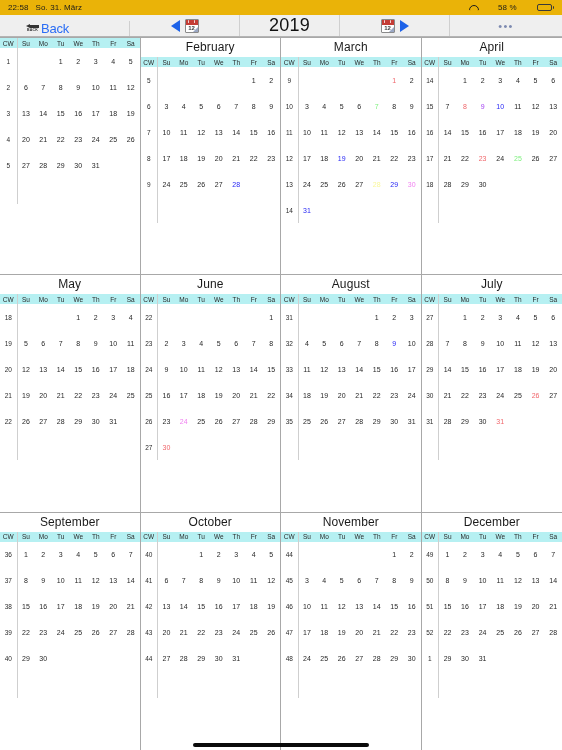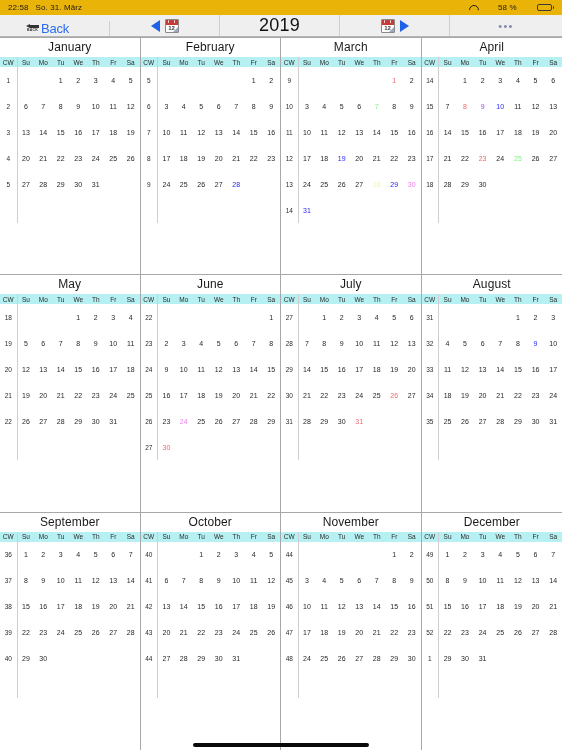--- a/index.html
+++ b/index.html
@@ -52,21 +52,21 @@
     background: #efefef;
     border-bottom: 1px solid #b4b4b4;
     display: flex;
     align-items: stretch;
   }
   .tb-cell {
     display: flex; align-items: center; justify-content: center;
     border-right: 1px solid #cfcfcf;
     position: relative;
   }
-  .tb-back   { width: 110px; justify-content: flex-start; padding-left: 26px; gap: 2px; margin-top: 6px;}
+  .tb-back   { width: 130px; justify-content: flex-start; padding-left: 26px; gap: 2px; margin-top: 6px;}
   .tb-prev   { width: 110px; gap: 5px; }
   .tb-year   { flex: 1; }
   .tb-next   { width: 110px; gap: 5px; }
   .tb-more   { width: 112px; border-right: none; }
 
   .back-glyph {
     display: inline-flex; flex-direction: column;
     align-items: center; justify-content: center;
     color: #3a3a3a; line-height: 1;
   }
@@ -240,21 +240,20 @@
     <span class="tri-right"></span>
   </div>
 
   <div class="tb-cell tb-more">
     <span class="more-dots">•••</span>
   </div>
 </div>
 
 <div class="grid" id="month-grid">
     <div class="month">
-      <div class="m-title">January</div>
       <table class="m-table">
         <colgroup>
           <col class="cw-col">
           <col>
           <col>
           <col>
           <col>
           <col>
           <col>
           <col>
@@ -774,21 +773,21 @@
             <td></td>
             <td></td>
             <td></td>
             <td></td>
             <td></td>
           </tr>
         </tbody>
       </table>
     </div>
     <div class="month">
-      <div class="m-title">July</div>
+      <div class="m-title">August</div>
       <table class="m-table">
         <colgroup>
           <col class="cw-col">
           <col>
           <col>
           <col>
           <col>
           <col>
           <col>
           <col>
@@ -800,20 +799,109 @@
             <th>Mo</th>
             <th>Tu</th>
             <th>We</th>
             <th>Th</th>
             <th>Fr</th>
             <th>Sa</th>
           </tr>
         </thead>
         <tbody>
           <tr>
+            <td class="cw">31</td>
+            <td></td>
+            <td></td>
+            <td></td>
+            <td></td>
+            <td>1</td>
+            <td>2</td>
+            <td>3</td>
+          </tr>
+          <tr>
+            <td class="cw">32</td>
+            <td>4</td>
+            <td>5</td>
+            <td>6</td>
+            <td>7</td>
+            <td>8</td>
+            <td style="color: rgb(39, 39, 245);">9</td>
+            <td>10</td>
+          </tr>
+          <tr>
+            <td class="cw">33</td>
+            <td>11</td>
+            <td>12</td>
+            <td>13</td>
+            <td>14</td>
+            <td>15</td>
+            <td>16</td>
+            <td>17</td>
+          </tr>
+          <tr>
+            <td class="cw">34</td>
+            <td>18</td>
+            <td>19</td>
+            <td>20</td>
+            <td>21</td>
+            <td>22</td>
+            <td>23</td>
+            <td>24</td>
+          </tr>
+          <tr>
+            <td class="cw">35</td>
+            <td>25</td>
+            <td>26</td>
+            <td>27</td>
+            <td>28</td>
+            <td>29</td>
+            <td>30</td>
+            <td>31</td>
+          </tr>
+          <tr>
+            <td class="cw"></td>
+            <td></td>
+            <td></td>
+            <td></td>
+            <td></td>
+            <td></td>
+            <td></td>
+            <td></td>
+          </tr>
+        </tbody>
+      </table>
+    </div>
+    <div class="month">
+      <div class="m-title">July</div>
+      <table class="m-table">
+        <colgroup>
+          <col class="cw-col">
+          <col>
+          <col>
+          <col>
+          <col>
+          <col>
+          <col>
+          <col>
+        </colgroup>
+        <thead>
+          <tr>
+            <th class="cw-h">CW</th>
+            <th>Su</th>
+            <th>Mo</th>
+            <th>Tu</th>
+            <th>We</th>
+            <th>Th</th>
+            <th>Fr</th>
+            <th>Sa</th>
+          </tr>
+        </thead>
+        <tbody>
+          <tr>
             <td class="cw">27</td>
             <td></td>
             <td>1</td>
             <td>2</td>
             <td>3</td>
             <td>4</td>
             <td>5</td>
             <td>6</td>
           </tr>
           <tr>
@@ -863,21 +951,21 @@
             <td></td>
             <td></td>
             <td></td>
             <td></td>
             <td></td>
           </tr>
         </tbody>
       </table>
     </div>
     <div class="month">
-      <div class="m-title">August</div>
+      <div class="m-title">September</div>
       <table class="m-table">
         <colgroup>
           <col class="cw-col">
           <col>
           <col>
           <col>
           <col>
           <col>
           <col>
           <col>
@@ -889,84 +977,84 @@
             <th>Mo</th>
             <th>Tu</th>
             <th>We</th>
             <th>Th</th>
             <th>Fr</th>
             <th>Sa</th>
           </tr>
         </thead>
         <tbody>
           <tr>
-            <td class="cw">31</td>
-            <td></td>
-            <td></td>
-            <td></td>
-            <td></td>
+            <td class="cw">36</td>
             <td>1</td>
             <td>2</td>
             <td>3</td>
-          </tr>
-          <tr>
-            <td class="cw">32</td>
             <td>4</td>
             <td>5</td>
             <td>6</td>
             <td>7</td>
+          </tr>
+          <tr>
+            <td class="cw">37</td>
             <td>8</td>
-            <td style="color: rgb(39, 39, 245);">9</td>
+            <td>9</td>
             <td>10</td>
-          </tr>
-          <tr>
-            <td class="cw">33</td>
             <td>11</td>
             <td>12</td>
             <td>13</td>
             <td>14</td>
+          </tr>
+          <tr>
+            <td class="cw">38</td>
             <td>15</td>
             <td>16</td>
             <td>17</td>
-          </tr>
-          <tr>
-            <td class="cw">34</td>
             <td>18</td>
             <td>19</td>
             <td>20</td>
             <td>21</td>
+          </tr>
+          <tr>
+            <td class="cw">39</td>
             <td>22</td>
             <td>23</td>
             <td>24</td>
-          </tr>
-          <tr>
-            <td class="cw">35</td>
             <td>25</td>
             <td>26</td>
             <td>27</td>
             <td>28</td>
+          </tr>
+          <tr>
+            <td class="cw">40</td>
             <td>29</td>
             <td>30</td>
-            <td>31</td>
+            <td></td>
+            <td></td>
+            <td></td>
+            <td></td>
+            <td></td>
           </tr>
           <tr>
             <td class="cw"></td>
             <td></td>
             <td></td>
             <td></td>
             <td></td>
             <td></td>
             <td></td>
             <td></td>
           </tr>
         </tbody>
       </table>
     </div>
     <div class="month">
-      <div class="m-title">September</div>
+      <div class="m-title">October</div>
       <table class="m-table">
         <colgroup>
           <col class="cw-col">
           <col>
           <col>
           <col>
           <col>
           <col>
           <col>
           <col>
@@ -978,84 +1066,84 @@
             <th>Mo</th>
             <th>Tu</th>
             <th>We</th>
             <th>Th</th>
             <th>Fr</th>
             <th>Sa</th>
           </tr>
         </thead>
         <tbody>
           <tr>
-            <td class="cw">36</td>
+            <td class="cw">40</td>
+            <td></td>
+            <td></td>
             <td>1</td>
             <td>2</td>
             <td>3</td>
             <td>4</td>
             <td>5</td>
+          </tr>
+          <tr>
+            <td class="cw">41</td>
             <td>6</td>
             <td>7</td>
-          </tr>
-          <tr>
-            <td class="cw">37</td>
             <td>8</td>
             <td>9</td>
             <td>10</td>
             <td>11</td>
             <td>12</td>
+          </tr>
+          <tr>
+            <td class="cw">42</td>
             <td>13</td>
             <td>14</td>
-          </tr>
-          <tr>
-            <td class="cw">38</td>
             <td>15</td>
             <td>16</td>
             <td>17</td>
             <td>18</td>
             <td>19</td>
+          </tr>
+          <tr>
+            <td class="cw">43</td>
             <td>20</td>
             <td>21</td>
-          </tr>
-          <tr>
-            <td class="cw">39</td>
             <td>22</td>
             <td>23</td>
             <td>24</td>
             <td>25</td>
             <td>26</td>
+          </tr>
+          <tr>
+            <td class="cw">44</td>
             <td>27</td>
             <td>28</td>
-          </tr>
-          <tr>
-            <td class="cw">40</td>
             <td>29</td>
             <td>30</td>
-            <td></td>
-            <td></td>
-            <td></td>
+            <td>31</td>
             <td></td>
             <td></td>
           </tr>
           <tr>
             <td class="cw"></td>
             <td></td>
             <td></td>
             <td></td>
             <td></td>
             <td></td>
             <td></td>
             <td></td>
           </tr>
         </tbody>
       </table>
     </div>
     <div class="month">
-      <div class="m-title">October</div>
+      <div class="m-title">November</div>
       <table class="m-table">
         <colgroup>
           <col class="cw-col">
           <col>
           <col>
           <col>
           <col>
           <col>
           <col>
           <col>
@@ -1067,84 +1155,84 @@
             <th>Mo</th>
             <th>Tu</th>
             <th>We</th>
             <th>Th</th>
             <th>Fr</th>
             <th>Sa</th>
           </tr>
         </thead>
         <tbody>
           <tr>
-            <td class="cw">40</td>
+            <td class="cw">44</td>
+            <td></td>
+            <td></td>
+            <td></td>
             <td></td>
             <td></td>
             <td>1</td>
             <td>2</td>
+          </tr>
+          <tr>
+            <td class="cw">45</td>
             <td>3</td>
             <td>4</td>
             <td>5</td>
-          </tr>
-          <tr>
-            <td class="cw">41</td>
             <td>6</td>
             <td>7</td>
             <td>8</td>
             <td>9</td>
+          </tr>
+          <tr>
+            <td class="cw">46</td>
             <td>10</td>
             <td>11</td>
             <td>12</td>
-          </tr>
-          <tr>
-            <td class="cw">42</td>
             <td>13</td>
             <td>14</td>
             <td>15</td>
             <td>16</td>
+          </tr>
+          <tr>
+            <td class="cw">47</td>
             <td>17</td>
             <td>18</td>
             <td>19</td>
-          </tr>
-          <tr>
-            <td class="cw">43</td>
             <td>20</td>
             <td>21</td>
             <td>22</td>
             <td>23</td>
+          </tr>
+          <tr>
+            <td class="cw">48</td>
             <td>24</td>
             <td>25</td>
             <td>26</td>
-          </tr>
-          <tr>
-            <td class="cw">44</td>
             <td>27</td>
             <td>28</td>
             <td>29</td>
             <td>30</td>
-            <td>31</td>
-            <td></td>
-            <td></td>
           </tr>
           <tr>
             <td class="cw"></td>
             <td></td>
             <td></td>
             <td></td>
             <td></td>
             <td></td>
             <td></td>
             <td></td>
           </tr>
         </tbody>
       </table>
     </div>
     <div class="month">
-      <div class="m-title">November</div>
+      <div class="m-title">December</div>
       <table class="m-table">
         <colgroup>
           <col class="cw-col">
           <col>
           <col>
           <col>
           <col>
           <col>
           <col>
           <col>
@@ -1156,109 +1244,20 @@
             <th>Mo</th>
             <th>Tu</th>
             <th>We</th>
             <th>Th</th>
             <th>Fr</th>
             <th>Sa</th>
           </tr>
         </thead>
         <tbody>
           <tr>
-            <td class="cw">44</td>
-            <td></td>
-            <td></td>
-            <td></td>
-            <td></td>
-            <td></td>
-            <td>1</td>
-            <td>2</td>
-          </tr>
-          <tr>
-            <td class="cw">45</td>
-            <td>3</td>
-            <td>4</td>
-            <td>5</td>
-            <td>6</td>
-            <td>7</td>
-            <td>8</td>
-            <td>9</td>
-          </tr>
-          <tr>
-            <td class="cw">46</td>
-            <td>10</td>
-            <td>11</td>
-            <td>12</td>
-            <td>13</td>
-            <td>14</td>
-            <td>15</td>
-            <td>16</td>
-          </tr>
-          <tr>
-            <td class="cw">47</td>
-            <td>17</td>
-            <td>18</td>
-            <td>19</td>
-            <td>20</td>
-            <td>21</td>
-            <td>22</td>
-            <td>23</td>
-          </tr>
-          <tr>
-            <td class="cw">48</td>
-            <td>24</td>
-            <td>25</td>
-            <td>26</td>
-            <td>27</td>
-            <td>28</td>
-            <td>29</td>
-            <td>30</td>
-          </tr>
-          <tr>
-            <td class="cw"></td>
-            <td></td>
-            <td></td>
-            <td></td>
-            <td></td>
-            <td></td>
-            <td></td>
-            <td></td>
-          </tr>
-        </tbody>
-      </table>
-    </div>
-    <div class="month">
-      <div class="m-title">December</div>
-      <table class="m-table">
-        <colgroup>
-          <col class="cw-col">
-          <col>
-          <col>
-          <col>
-          <col>
-          <col>
-          <col>
-          <col>
-        </colgroup>
-        <thead>
-          <tr>
-            <th class="cw-h">CW</th>
-            <th>Su</th>
-            <th>Mo</th>
-            <th>Tu</th>
-            <th>We</th>
-            <th>Th</th>
-            <th>Fr</th>
-            <th>Sa</th>
-          </tr>
-        </thead>
-        <tbody>
-          <tr>
             <td class="cw">49</td>
             <td>1</td>
             <td>2</td>
             <td>3</td>
             <td>4</td>
             <td>5</td>
             <td>6</td>
             <td>7</td>
           </tr>
           <tr>

